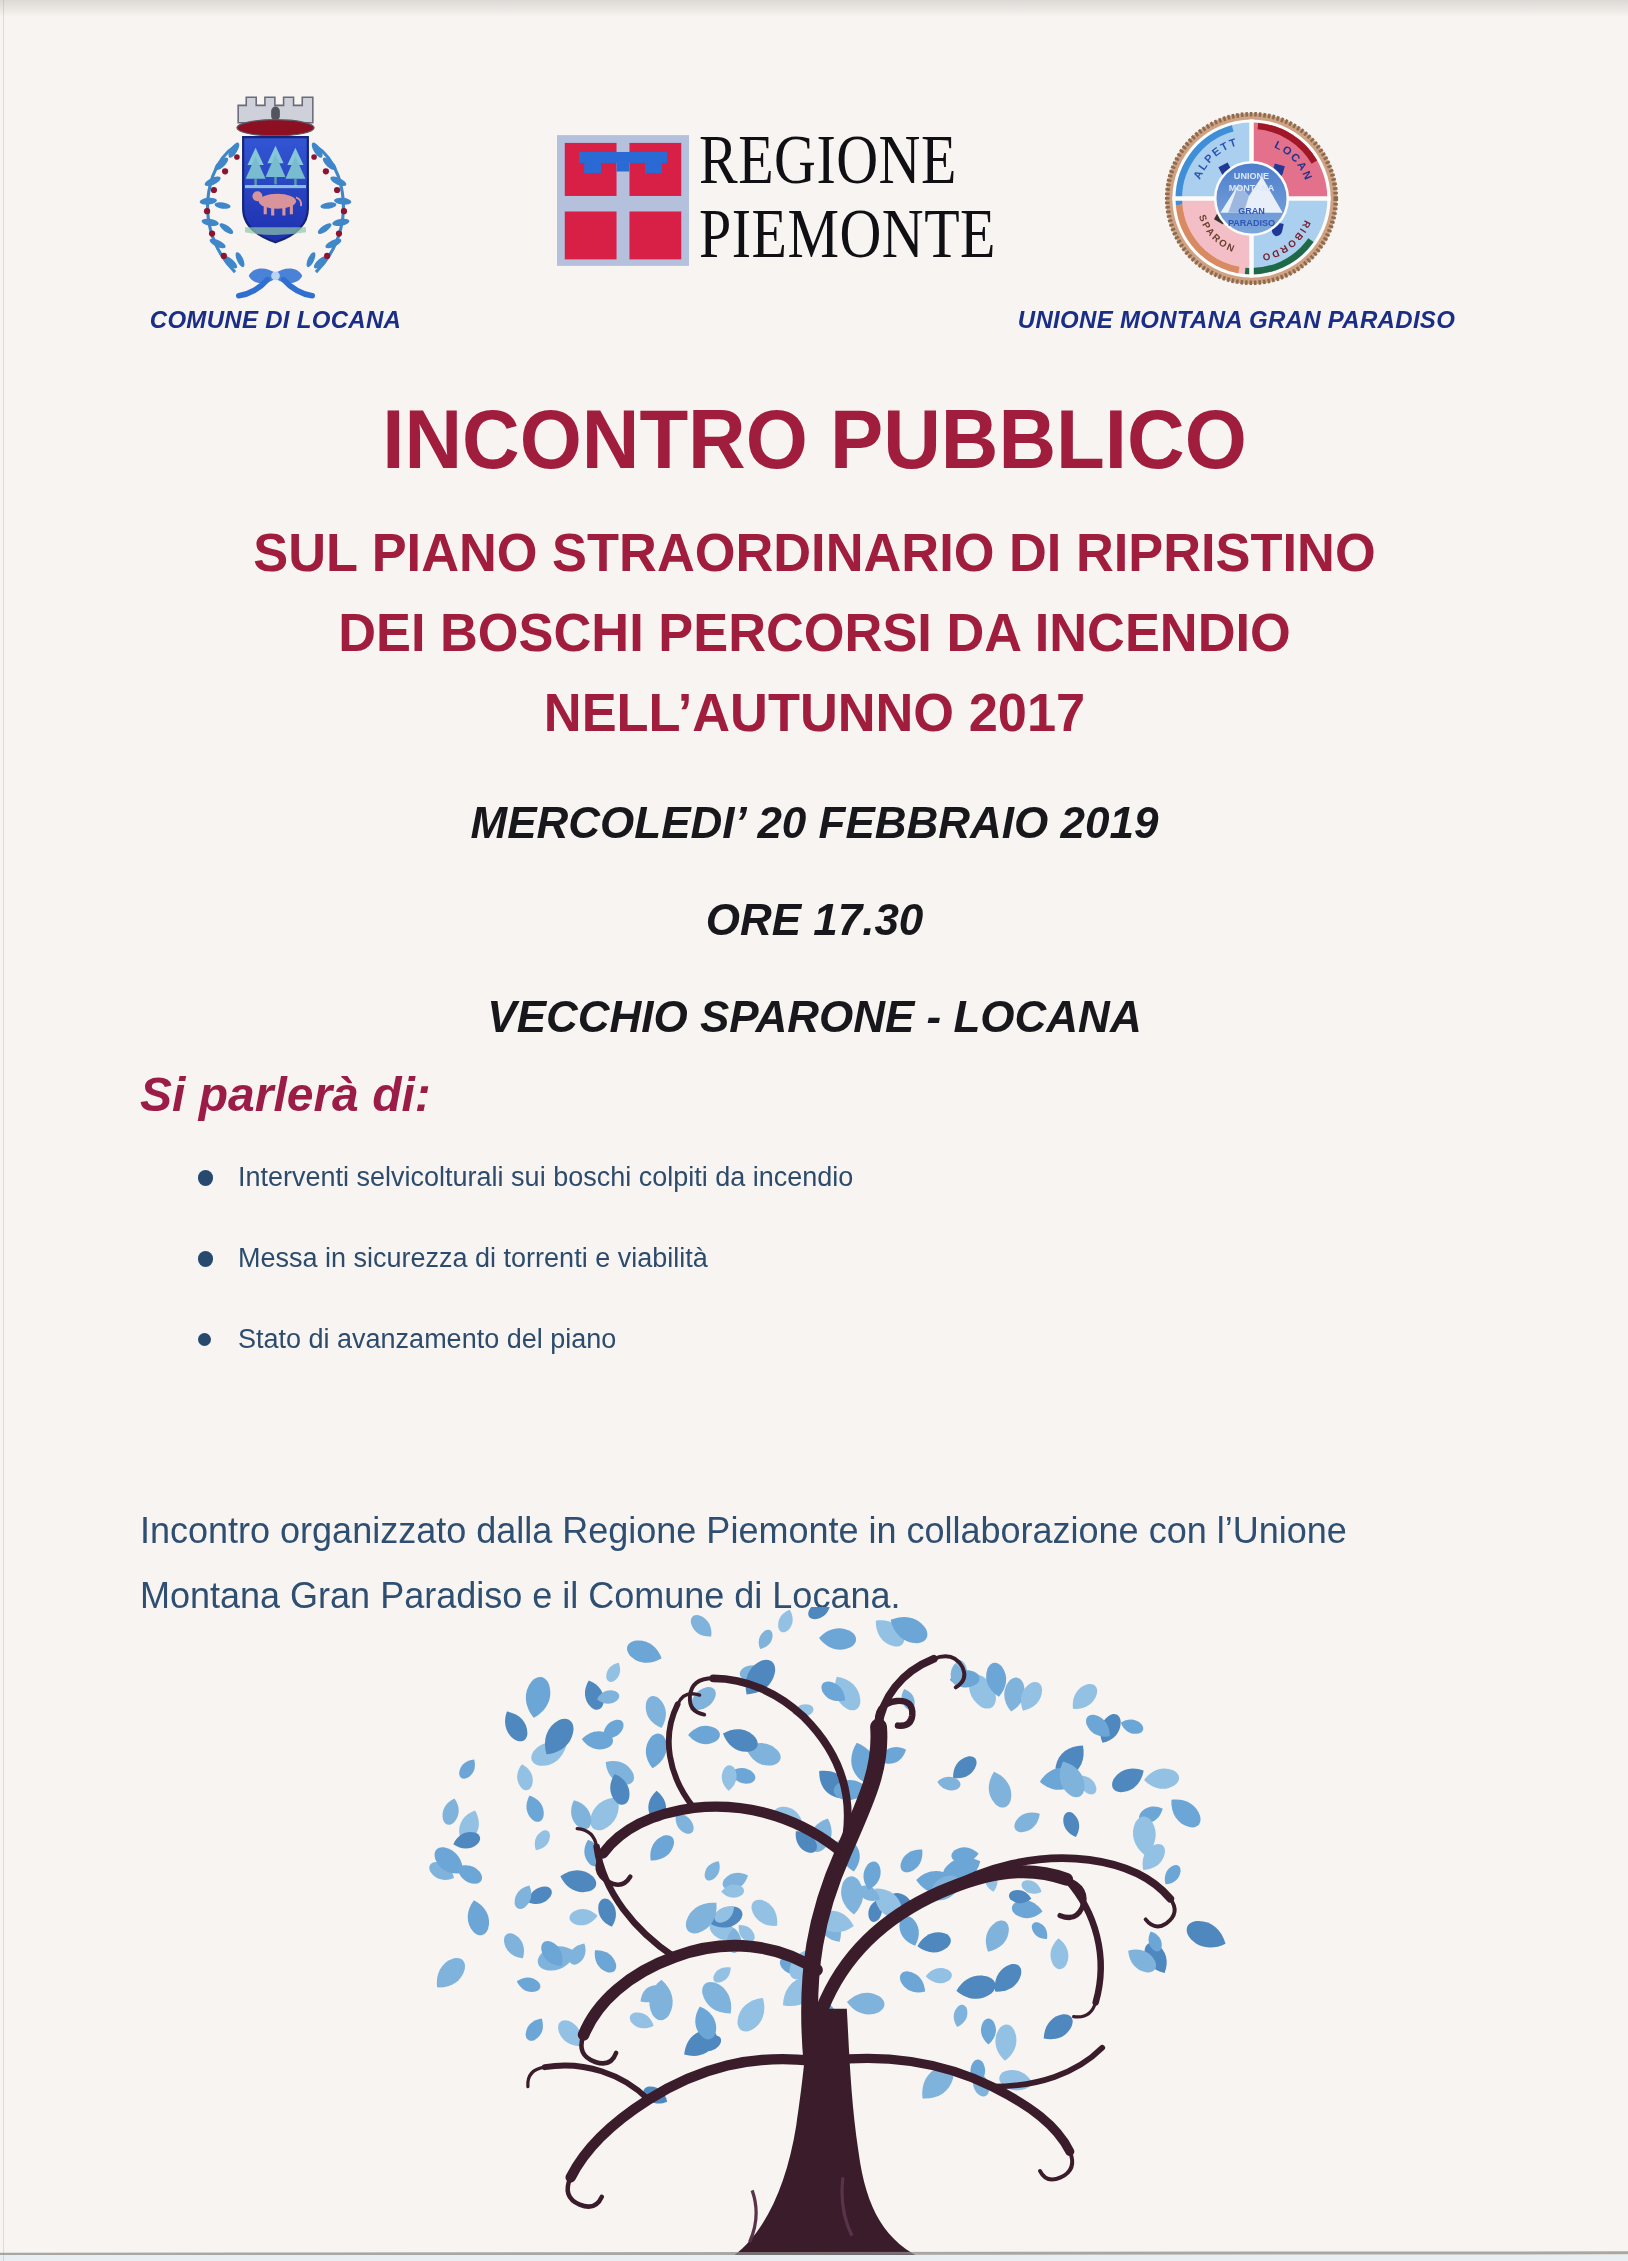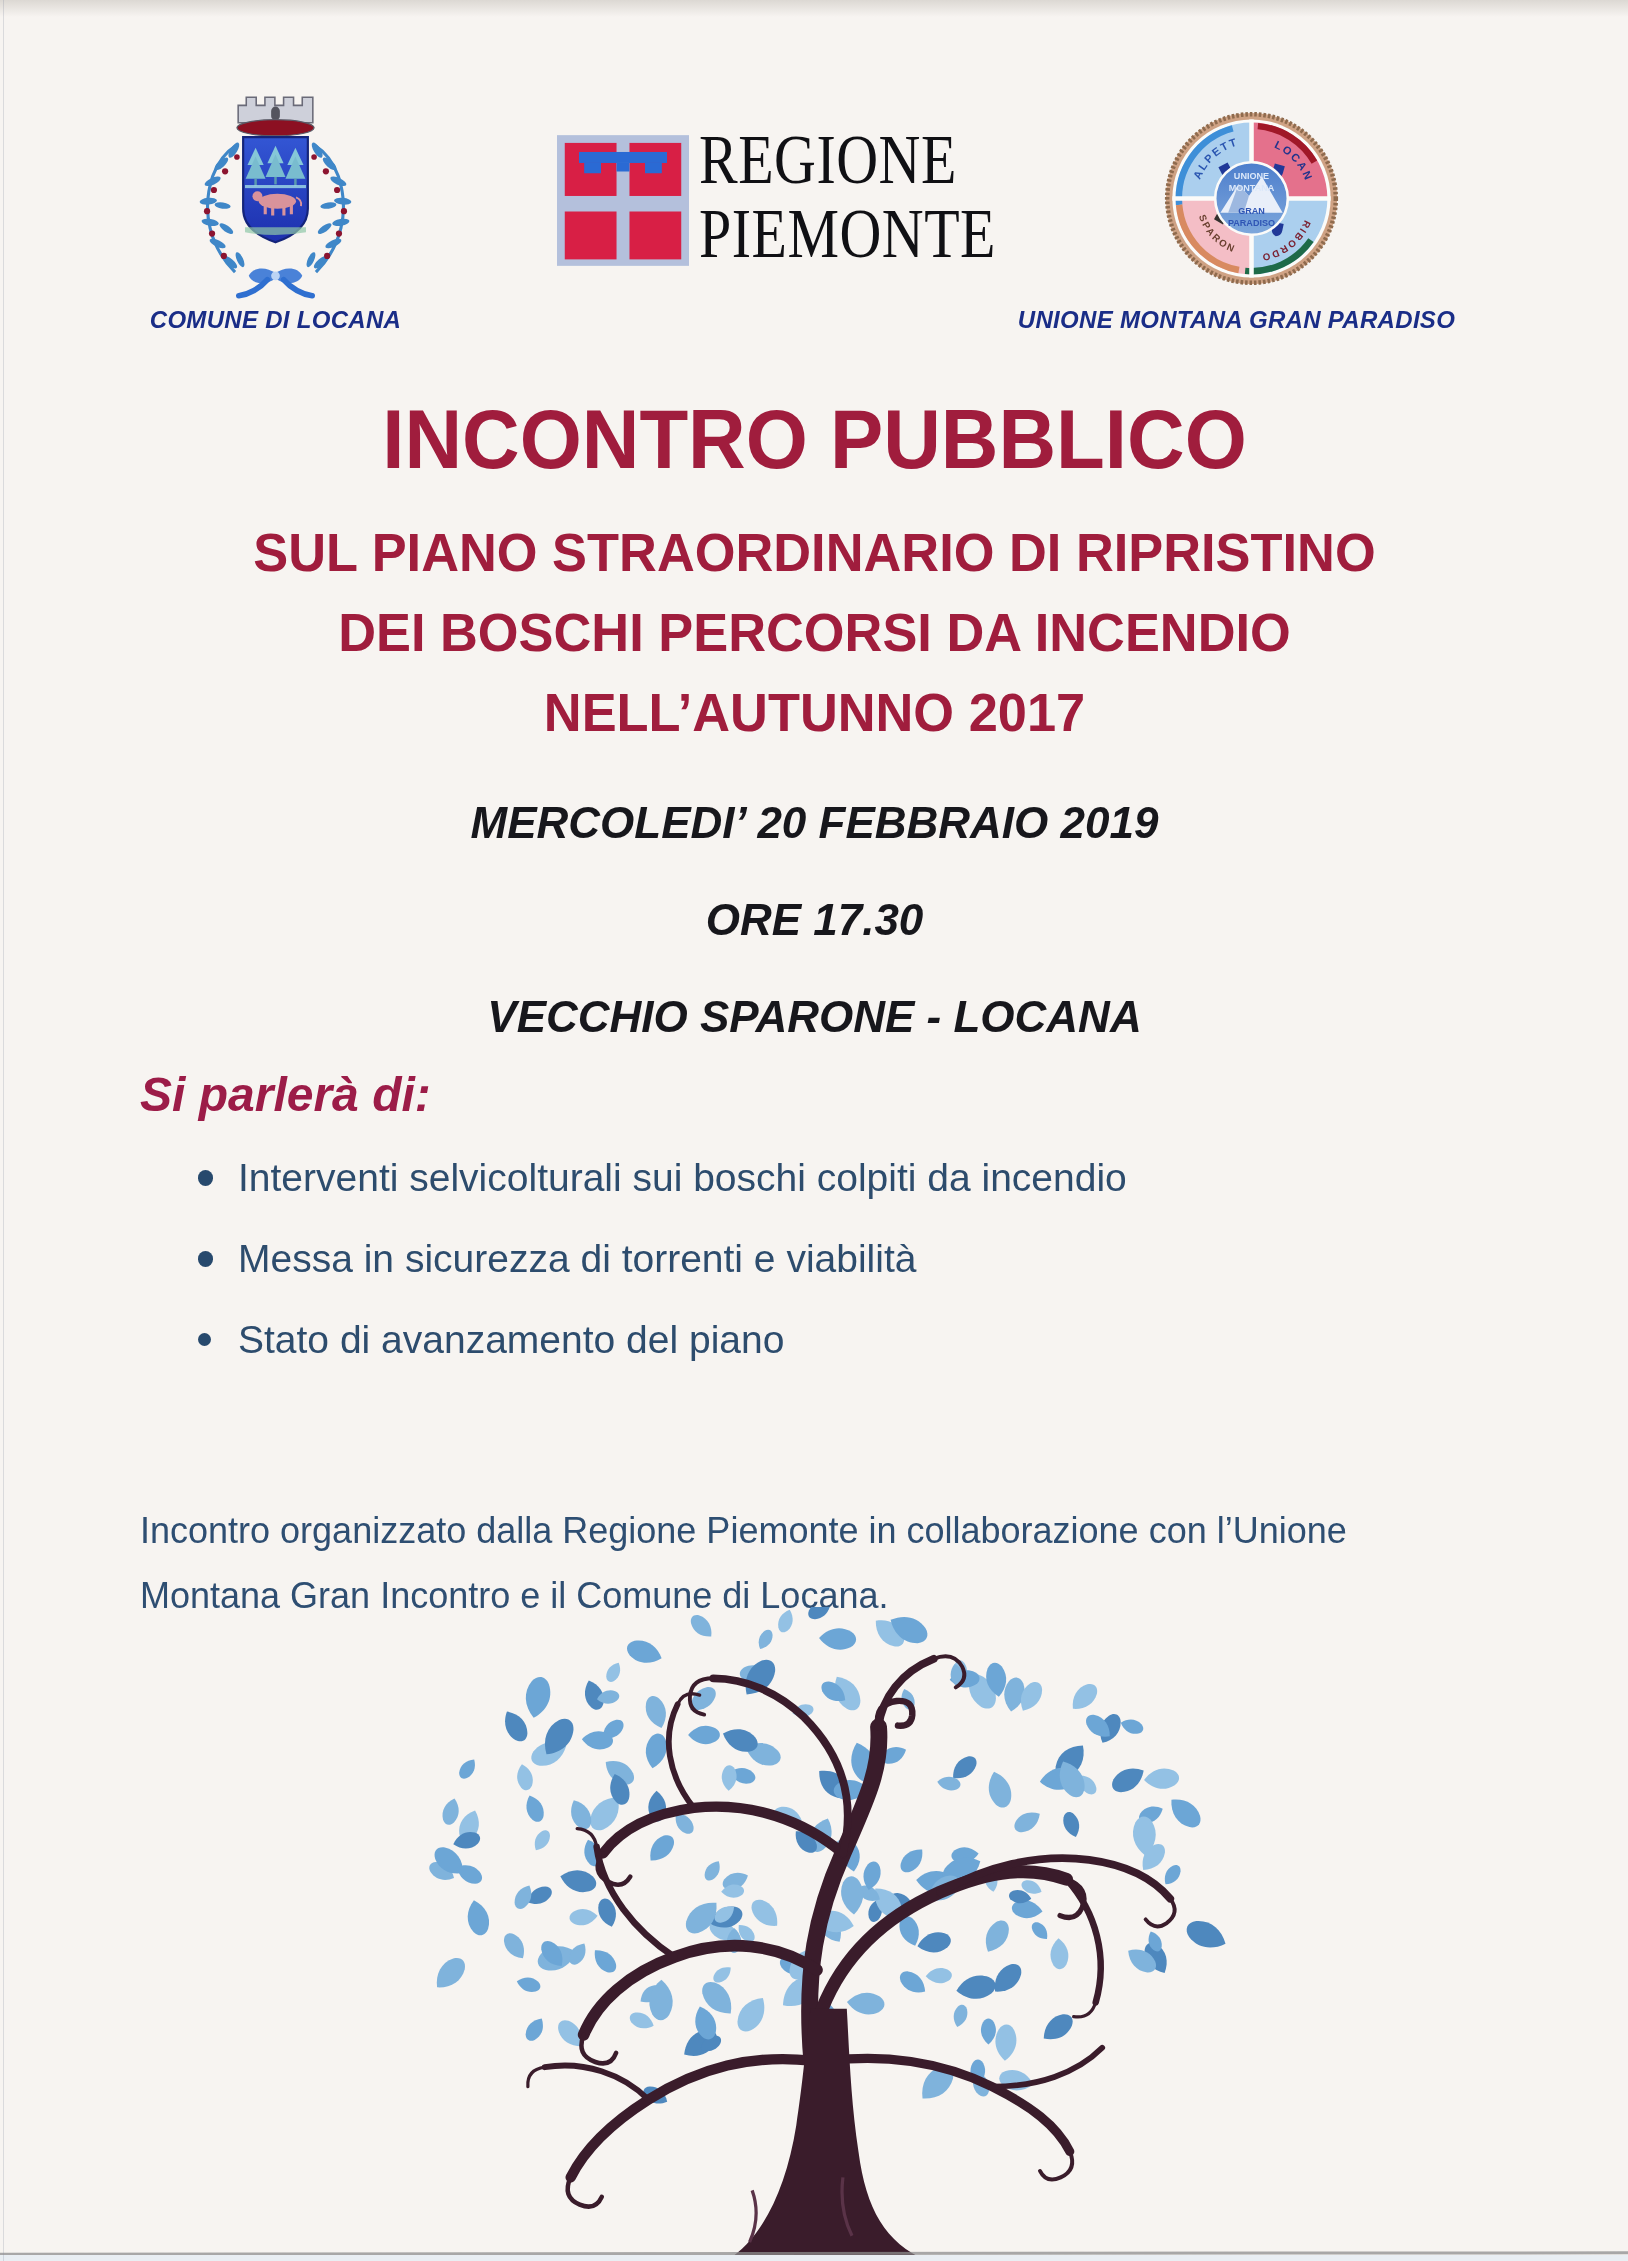--- a/index.html
+++ b/index.html
@@ -65,21 +65,21 @@
   
   .agenda-heading{
     position:absolute;left:140px;top:1067px;
     font-size:48px;font-weight:bold;color:var(--accent-magenta);font-style:italic;
   }
   .agenda-list{
     position:absolute;left:194px;top:1155px;margin:0;padding:0;list-style:none;
     color:var(--list-blue);
   }
   .agenda-list li{
-    position:relative;font-size:39px;line-height:45px;
+    position:relative;font-size:27px;line-height:45px;
     margin:0 12px 36px 0;padding-left:44px;white-space:nowrap;
   }
   .agenda-list li .dot{
     position:absolute;left:3.9px;top:15px;width:15.6px;height:15.6px;border-radius:50%;
     background:#27496d;
   }
   .agenda-list li:last-child .dot{width:13px;height:13px;top:16px;}
 
   .note{
     position:absolute;left:140px;top:1498px;width:1393px;
@@ -268,21 +268,21 @@
 
   <div class="agenda-heading">Si parlerà di:</div>
   <ul class="agenda-list">
     <li><span class="dot"></span><span>Interventi selvicolturali sui boschi colpiti da incendio</span></li>
     <li><span class="dot"></span><span>Messa in sicurezza di torrenti e viabilità</span></li>
     <li><span class="dot"></span><span>Stato di avanzamento del piano</span></li>
   </ul>
 
   <div class="note">
     <div>Incontro organizzato dalla Regione Piemonte in collaborazione con l’Unione</div>
-    <div>Montana Gran Incontro e il Comune di Locana.</div>
+    <div>Montana Gran Paradiso e il Comune di Locana.</div>
   </div>
 
   <svg class="tree" viewBox="0 0 1300 1009" aria-hidden="true">
     <defs>
       <path id="leaf" d="M0,-30 C12,-20 16,-6 9,7 C4,15 -4,15 -9,7 C-16,-6 -12,-20 0,-30"></path>
     </defs>
     <g id="leaves">
         <use href="#leaf" transform="translate(1211.7,408.0) rotate(215) scale(0.81)" fill="#6ca6d6"></use>
         <use href="#leaf" transform="translate(508.3,495.9) rotate(116) scale(1.11)" fill="#93c1e4"></use>
         <use href="#leaf" transform="translate(703.1,49.8) rotate(273) scale(1.33)" fill="#6ca6d6"></use>

